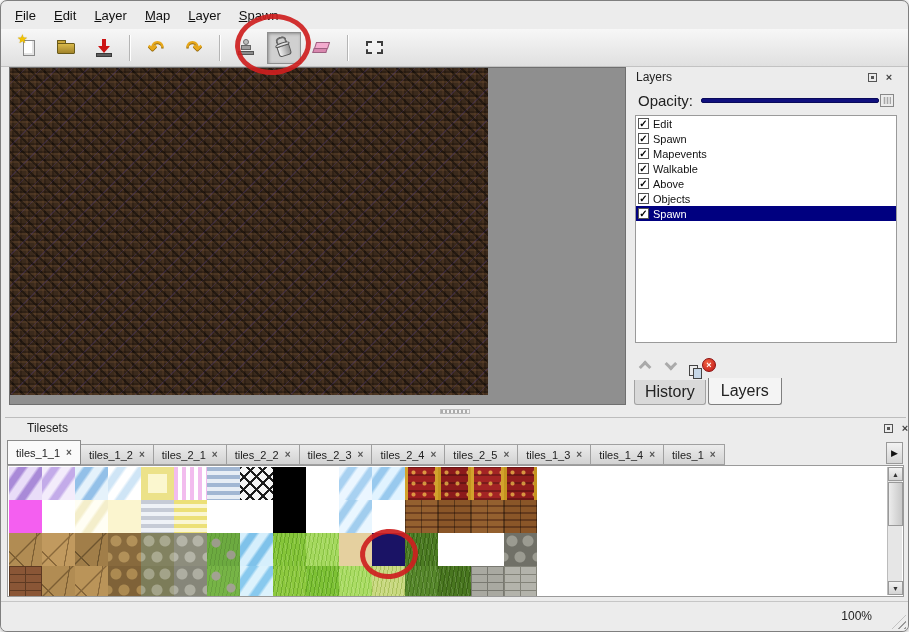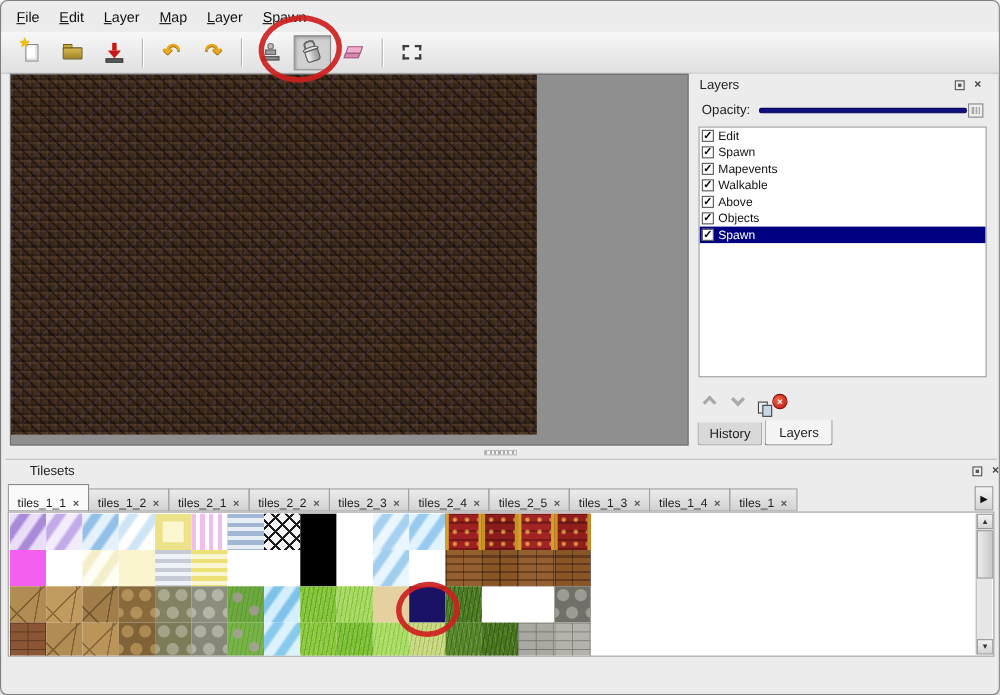--- a/index.html
+++ b/index.html
@@ -56,21 +56,21 @@
   }
   
   .layers-panel{position:absolute;left:629px;top:66px;width:272px;height:338px;background:#ececec;}
   .panel-header{position:absolute;left:0;top:0;width:100%;height:20px;display:flex;align-items:center;
     padding:0 6px;font-size:12px;color:#222;}
   .panel-header .ph-title{flex:1;}
   .win-btn{width:14px;height:13px;display:flex;align-items:center;justify-content:center;margin-left:3px;}
   .float-icon{width:9px;height:9px;border:1px solid #555;position:relative;}
   .float-icon::after{content:'';position:absolute;left:2px;top:2px;width:3px;height:3px;background:#555;}
   .close-glyph{font-size:11px;line-height:11px;color:#444;font-weight:bold;}
-  .opacity-row{position:absolute;left:0;top:22px;width:100%;height:22px;display:flex;align-items:center;padding:0 8px;font-size:12px;color:#222;}
+  .opacity-row{position:absolute;left:0;top:22px;width:100%;height:22px;display:flex;align-items:center;padding:0 8px;font-size:15px;color:#222;}
   .slider{position:relative;flex:1;height:14px;margin-left:8px;}
   .slider-track{position:absolute;left:0;right:15px;top:5px;height:5px;background:#10107e;border-radius:2px;border:1px solid #0a0a5a;}
   .slider-handle{position:absolute;right:0;top:1px;width:14px;height:13px;background:#d9d9d9;border:1px solid #888;
     background-image:repeating-linear-gradient(90deg,#a8a8a8 0 1px,transparent 1px 3px);background-clip:content-box;padding:2px;}
   .layers-list{position:absolute;left:5px;right:5px;top:48px;height:228px;background:#ffffff;border:1px solid #9a9a9a;overflow:hidden;}
   .layer-row{display:flex;align-items:center;height:15px;font-size:11px;color:#111;}
   .layer-row.selected{background:#000080;color:#ffffff;}
   .cb{flex:0 0 11px;width:11px;height:11px;border:1px solid #555;background:#fff;color:#000;
     font-size:10px;line-height:9px;text-align:center;font-weight:bold;margin:0 4px 0 2px;}
   .layers-btns{position:absolute;left:6px;top:284px;height:28px;display:flex;align-items:center;gap:14px;padding-left:6px;}
@@ -78,31 +78,31 @@
   .chev.up{transform:rotate(45deg) translateY(2px);}
   .chev.down{transform:rotate(225deg) translateY(2px);}
   .icon-copy{position:relative;width:16px;height:15px;}
   .icon-copy .pg{position:absolute;width:9px;height:11px;border:1px solid #444;background:#ececec;}
   .icon-copy .pg.back{left:1px;top:0;}
   .icon-copy .pg.front{left:5px;top:3px;background:#c7d7e7;}
   .icon-delete{width:14px;height:14px;border-radius:50%;border:1px solid #8a0e0e;color:#fff;
     background:radial-gradient(circle at 35% 30%, #f06040, #c01818);
     display:flex;align-items:center;justify-content:center;font-size:9px;font-weight:bold;line-height:9px;}
   .panel-tabs{position:absolute;left:4px;bottom:0;display:flex;align-items:flex-end;}
-  .panel-tab{font-size:12px;padding:3px 10px;background:#d9d9d9;border:1px solid #a2a2a2;border-top:none;border-radius:0 0 3px 3px;margin-right:2px;color:#222;}
+  .panel-tab{font-size:16px;padding:3px 10px;background:#d9d9d9;border:1px solid #a2a2a2;border-top:none;border-radius:0 0 3px 3px;margin-right:2px;color:#222;}
   .panel-tab.active{background:#f4f4f4;border-color:#7f7f7f;padding:4px 12px;}
   
   .splitter{position:absolute;left:0;top:406px;width:100%;height:8px;display:flex;align-items:center;justify-content:center;}
   .splitter-grip{width:30px;height:5px;background:repeating-linear-gradient(90deg,#aaa 0 2px,#f2f2f2 2px 4px);border:1px solid #bbb;}
   
   .tilesets-panel{position:absolute;left:4px;top:416px;width:901px;height:182px;background:#ececec;border-top:1px solid #bdbdbd;}
   .ts-header{position:absolute;left:0;top:0;width:100%;height:20px;display:flex;align-items:center;padding:0 8px;font-size:12px;color:#222;margin-left:14px;}
   .ts-header .ph-title{flex:1;}
   .tileset-tabs{position:absolute;left:2px;right:22px;top:21px;height:26px;display:flex;align-items:flex-end;overflow:hidden;white-space:nowrap;}
-  .ts-tab{display:flex;align-items:flex-end;gap:6px;height:21px;padding:0 8px;font-size:11px;color:#222;
+  .ts-tab{display:flex;align-items:center;gap:6px;height:21px;padding:0 8px;font-size:11px;color:#222;
     background:linear-gradient(#ececec,#d2d2d2);border:1px solid #a0a0a0;margin-right:-1px;flex:0 0 auto;}
   .ts-tab.active{height:25px;background:#fafafa;border-color:#8a8a8a;position:relative;z-index:2;}
   .ts-tab-close{font-size:10px;font-weight:bold;color:#555;line-height:10px;}
   .tab-scroll-right{position:absolute;right:3px;top:24px;width:17px;height:22px;display:flex;align-items:center;justify-content:center;
     background:linear-gradient(#f3f3f3,#d5d5d5);border:1px solid #999;font-size:9px;color:#111;}
   .palette{position:absolute;left:2px;right:2px;top:47px;bottom:2px;background:#ffffff;border:1px solid #9a9a9a;overflow:hidden;}
   .tile-grid{position:absolute;left:1px;top:1px;display:grid;grid-template-columns:repeat(16,33px);grid-auto-rows:33px;}
   .tile{width:33px;height:33px;}
   .tile.solid{background:var(--c1);}
   .tile.streak{background:linear-gradient(125deg, var(--c2) 0 12%, var(--c1) 18% 30%, var(--c2) 36% 50%, var(--c1) 56% 68%, var(--c2) 74% 100%);}
@@ -418,17 +418,21 @@
           <div class="tile brick" style="--c1: #b3b3ab; --c2: #838379;"></div>
         </div>
       <div class="vscroll">
         <div class="vs-btn up">▲</div>
         <div class="vs-thumb"></div>
         <div class="vs-btn down">▼</div>
       </div>
     </div>
   </div>
 
+  <div class="statusbar">
+    <span class="zoom">100%</span>
+    <div class="grip"></div>
+  </div>
 
   <div class="circle circle-toolbar"></div>
   <div class="circle circle-palette"></div>
 
 </div>
 
 </body></html>

